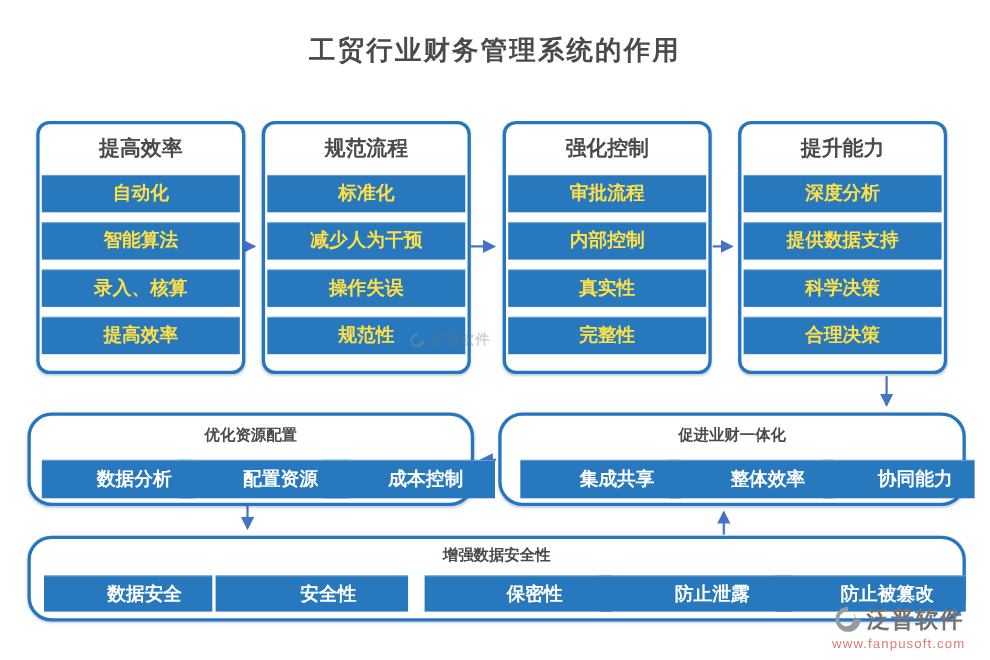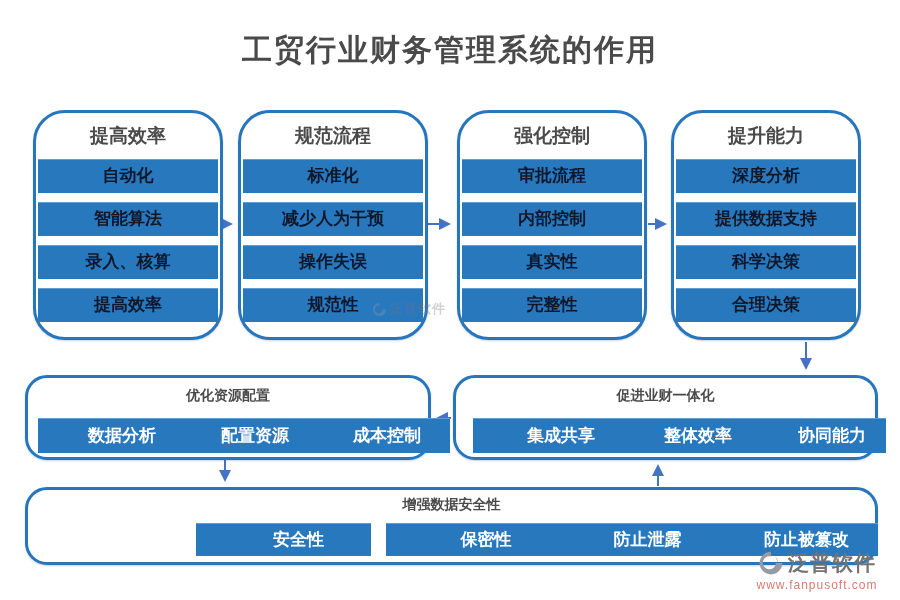--- a/index.html
+++ b/index.html
@@ -2,35 +2,35 @@
 <html><head>
 <meta charset="utf-8">
 <style>
   html,body{margin:0;padding:0;background:#ffffff;}
   .stage{
     position:relative;width:900px;height:600px;background:#ffffff;overflow:hidden;
     font-family:"Liberation Sans","DejaVu Sans",sans-serif;
   }
   .page-title{
     position:absolute;left:0;top:30px;width:900px;text-align:center;
-    font-size:30px;font-weight:bold;color:#4a4a4a;letter-spacing:2px;margin:0;
+    font-size:24px;font-weight:bold;color:#4a4a4a;letter-spacing:2px;margin:0;
   }
   
   .col{
     position:absolute;top:110px;width:190px;height:230px;box-sizing:border-box;
-    background:#fff;border:3px solid #2776bd;border-radius:32px;
+    background:#fff;border:3px solid #2776bd;border-radius:12px;
     box-shadow:0 1px 2px rgba(40,80,140,0.25);
   }
   .col-title{
     display:block;text-align:center;line-height:46px;height:46px;
     font-size:19px;font-weight:bold;color:#4a4a4a;
   }
   .btn{
     margin:0 2px 9px 2px;height:34px;line-height:34px;text-align:center;
-    background:#2878be;color:#0f172a;font-size:17px;font-weight:bold;
+    background:#2878be;color:#fde047;font-size:17px;font-weight:bold;
     box-shadow:inset 0 1px 0 rgba(255,255,255,0.28);
   }
   
   .panel{
     position:absolute;box-sizing:border-box;background:#fff;
     border:3px solid #2776bd;border-radius:22px;
     box-shadow:0 1px 2px rgba(40,80,140,0.25);
   }
   .panel-title{
     display:block;text-align:center;padding-top:9px;
@@ -119,20 +119,21 @@
 
   <div class="panel" style="left:453px;top:375px;width:425px;height:85px;">
     <span class="panel-title">促进业财一体化</span>
     <div class="pbtn" style="left:17px;top:40px;width:116px;">集成共享</div>
     <div class="pbtn" style="left:152px;top:40px;width:120px;">整体效率</div>
     <div class="pbtn" style="left:292px;top:40px;width:108px;">协同能力</div>
   </div>
 
   <div class="panel" style="left:25px;top:487px;width:853px;height:78px;">
     <span class="panel-title" style="padding-top:6px;">增强数据安全性</span>
+    <div class="pbtn" style="left:12px;top:33px;width:123px;height:33px;line-height:33px;">数据安全</div>
     <div class="pbtn" style="left:168px;top:33px;width:145px;height:33px;line-height:33px;">安全性</div>
     <div class="pbtn" style="left:358px;top:33px;width:140px;height:33px;line-height:33px;">保密性</div>
     <div class="pbtn" style="left:517px;top:33px;width:145px;height:33px;line-height:33px;">防止泄露</div>
     <div class="pbtn" style="left:677px;top:33px;width:143px;height:33px;line-height:33px;">防止被篡改</div>
   </div>
 
   <div class="wm-faint">
     <svg width="15" height="15" viewBox="0 0 32 32">
       <path d="M16 2 A14 14 0 1 0 30 16 L22 16 A8 8 0 1 1 16 8 Z" fill="#949ba3"></path>
       <path d="M21 9 a5 5 0 0 1 2 8 a6 6 0 0 0 -2 -8 Z" fill="#c0504d"></path>

